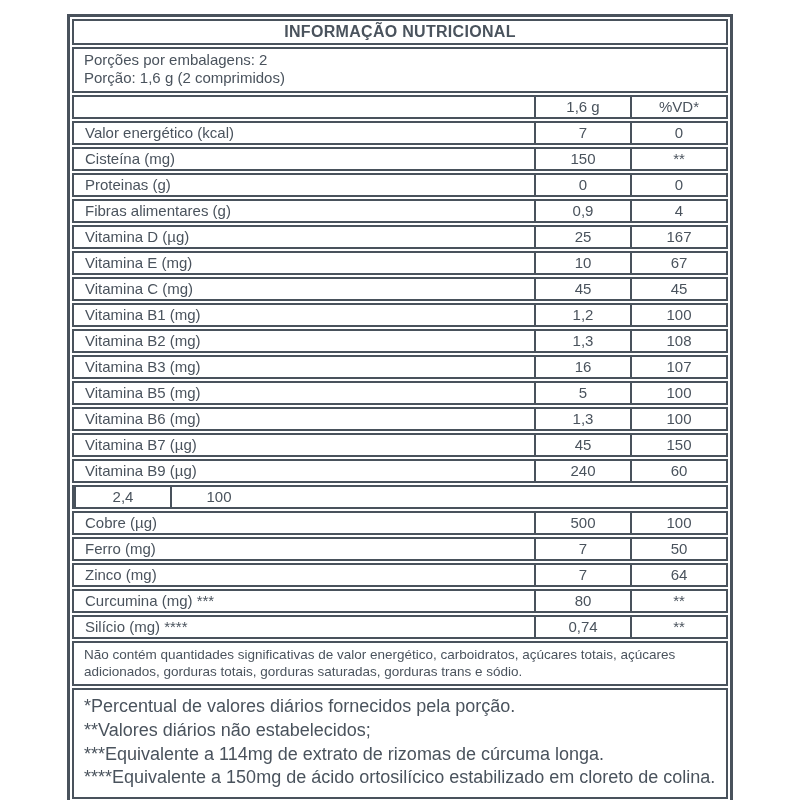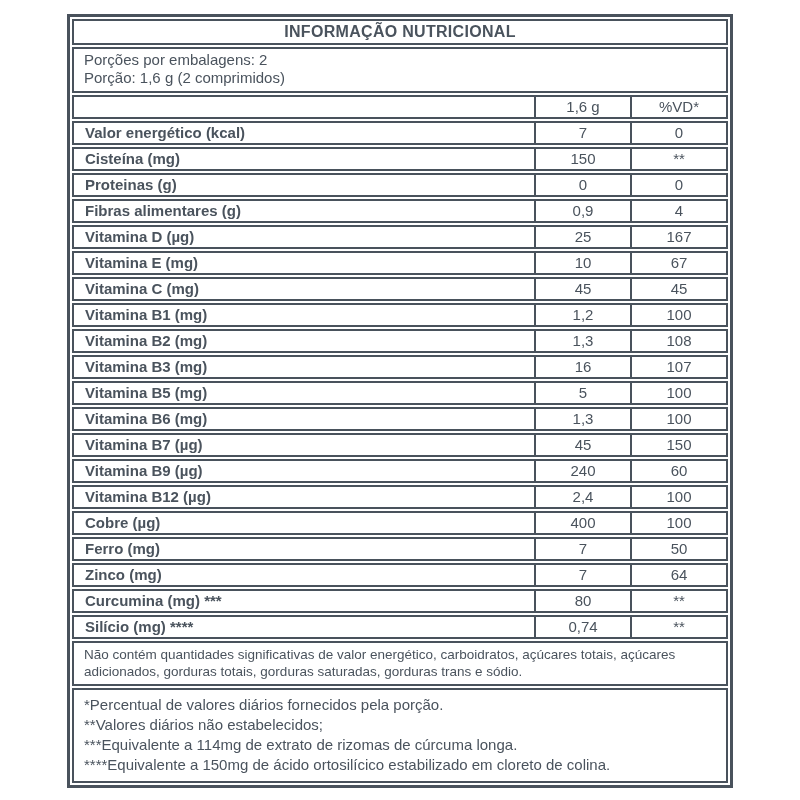--- a/index.html
+++ b/index.html
@@ -46,36 +46,35 @@
   .row .cell {
     display: flex;
     align-items: center;
     font-size: 15px;
   }
   .cell.label {
     flex: 1 1 auto;
     padding-left: 11px;
     justify-content: flex-start;
     white-space: nowrap;
-    font-weight: bold;
   }
   .cell.amount, .cell.dv {
     width: 96px;
     flex: 0 0 96px;
     justify-content: center;
     border-left: 2px solid #49525c;
   }
   .nosig-box {
     padding: 3px 6px 4px 10px;
     font-size: 13.5px;
     line-height: 1.28;
   }
   .notes-box {
     padding: 5px 10px 7px 10px;
-    font-size: 15px;
+    font-size: 18px;
     line-height: 1.32;
   }
   .notes-box div { white-space: nowrap; }
   .caption {
     margin-top: 12px;
     text-align: center;
     font-size: 19px;
     font-weight: bold;
     color: #414c56;
     letter-spacing: 0.2px;
@@ -163,27 +162,26 @@
     <div class="cell label">Vitamina B7 (µg)</div>
     <div class="cell amount">45</div>
     <div class="cell dv">150</div>
   </div>
   <div class="box row">
     <div class="cell label">Vitamina B9 (µg)</div>
     <div class="cell amount">240</div>
     <div class="cell dv">60</div>
   </div>
   <div class="box row">
-    <div class="cell label">Vitamina B12 (µg)</div>
     <div class="cell amount">2,4</div>
     <div class="cell dv">100</div>
   </div>
   <div class="box row">
     <div class="cell label">Cobre (µg)</div>
-    <div class="cell amount">400</div>
+    <div class="cell amount">500</div>
     <div class="cell dv">100</div>
   </div>
   <div class="box row">
     <div class="cell label">Ferro (mg)</div>
     <div class="cell amount">7</div>
     <div class="cell dv">50</div>
   </div>
   <div class="box row">
     <div class="cell label">Zinco (mg)</div>
     <div class="cell amount">7</div>

